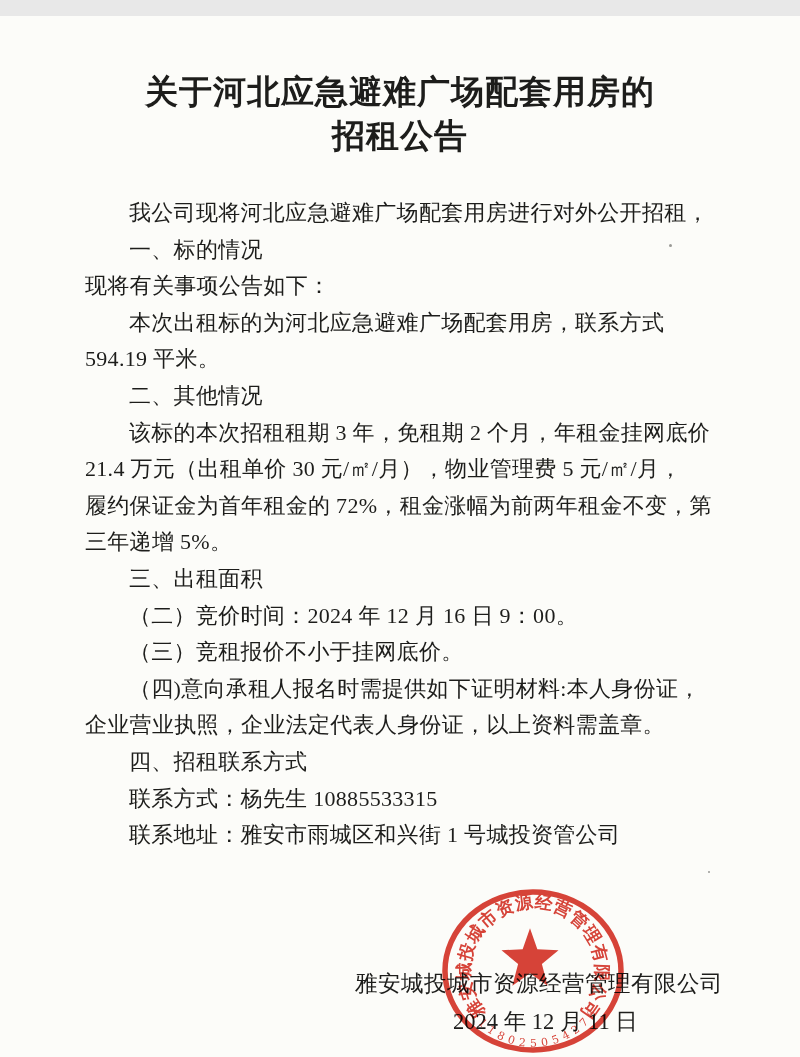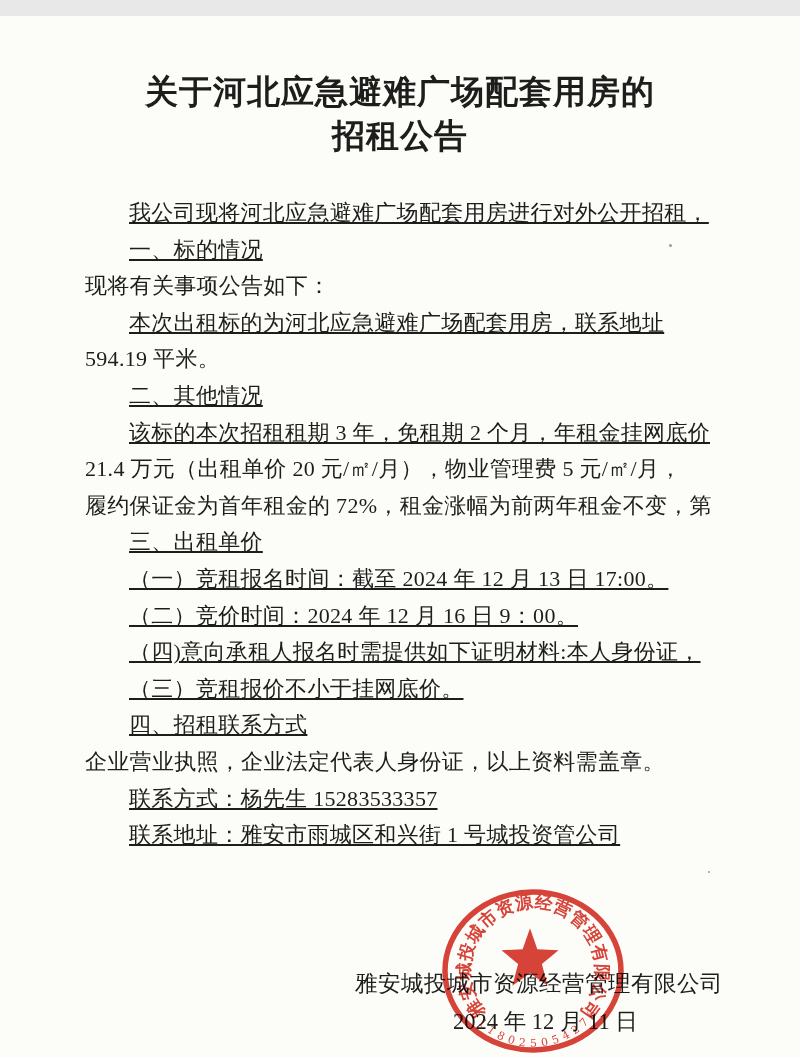--- a/index.html
+++ b/index.html
@@ -31,21 +31,21 @@
   
   .doc-body {
     margin: 37px 85px 0 85px;
     font-size: 22px;
   }
   .line {
     line-height: 36.6px;
     white-space: nowrap;
     letter-spacing: 0.3px;
   }
-  .line.indent { padding-left: 44px; text-decoration: underline; }
+  .line.indent { padding-left: 44px; }
 
   
   .sig-company {
     position: absolute;
     left: 355px;
     top: 952px;
     font-size: 22.5px;
     letter-spacing: 0.5px;
     white-space: nowrap;
   }
@@ -104,34 +104,34 @@
 
   <h1 class="title">
     <span class="tl">关于河北应急避难广场配套用房的</span>
     <span class="tl">招租公告</span>
   </h1>
 
   <div class="doc-body">
       <div class="line indent">我公司现将河北应急避难广场配套用房进行对外公开招租，</div>
       <div class="line indent">一、标的情况</div>
       <div class="line">现将有关事项公告如下：</div>
-      <div class="line indent">本次出租标的为河北应急避难广场配套用房，联系地址</div>
+      <div class="line indent">本次出租标的为河北应急避难广场配套用房，联系方式</div>
       <div class="line">594.19 平米。</div>
       <div class="line indent">二、其他情况</div>
       <div class="line indent">该标的本次招租租期 3 年，免租期 2 个月，年租金挂网底价</div>
-      <div class="line">21.4 万元（出租单价 20 元/㎡/月），物业管理费 5 元/㎡/月，</div>
+      <div class="line">21.4 万元（出租单价 30 元/㎡/月），物业管理费 5 元/㎡/月，</div>
       <div class="line">履约保证金为首年租金的 72%，租金涨幅为前两年租金不变，第</div>
-      <div class="line indent">三、出租单价</div>
-      <div class="line indent">（一）竞租报名时间：截至 2024 年 12 月 13 日 17:00。</div>
+      <div class="line">三年递增 5%。</div>
+      <div class="line indent">三、出租面积</div>
       <div class="line indent">（二）竞价时间：2024 年 12 月 16 日 9：00。</div>
+      <div class="line indent">（三）竞租报价不小于挂网底价。</div>
       <div class="line indent">（四)意向承租人报名时需提供如下证明材料:本人身份证，</div>
-      <div class="line indent">（三）竞租报价不小于挂网底价。</div>
+      <div class="line">企业营业执照，企业法定代表人身份证，以上资料需盖章。</div>
       <div class="line indent">四、招租联系方式</div>
-      <div class="line">企业营业执照，企业法定代表人身份证，以上资料需盖章。</div>
-      <div class="line indent">联系方式：杨先生 15283533357</div>
+      <div class="line indent">联系方式：杨先生 10885533315</div>
       <div class="line indent">联系地址：雅安市雨城区和兴街 1 号城投资管公司</div>
     </div>
 
   <div class="sig-company">雅安城投城市资源经营管理有限公司</div>
   <div class="sig-date">2024 年 12 月 11 日</div>
 
   <svg class="seal" viewBox="0 0 230 200" aria-hidden="true">
     <defs>
       <path id="sealArcTop" d="M 70.5 141.5 A 63 63 0 1 1 159.5 141.5" fill="none"></path>
       <path id="sealArcBottom" d="M 49.2 135 A 76 76 0 0 0 180.8 135" fill="none"></path>

